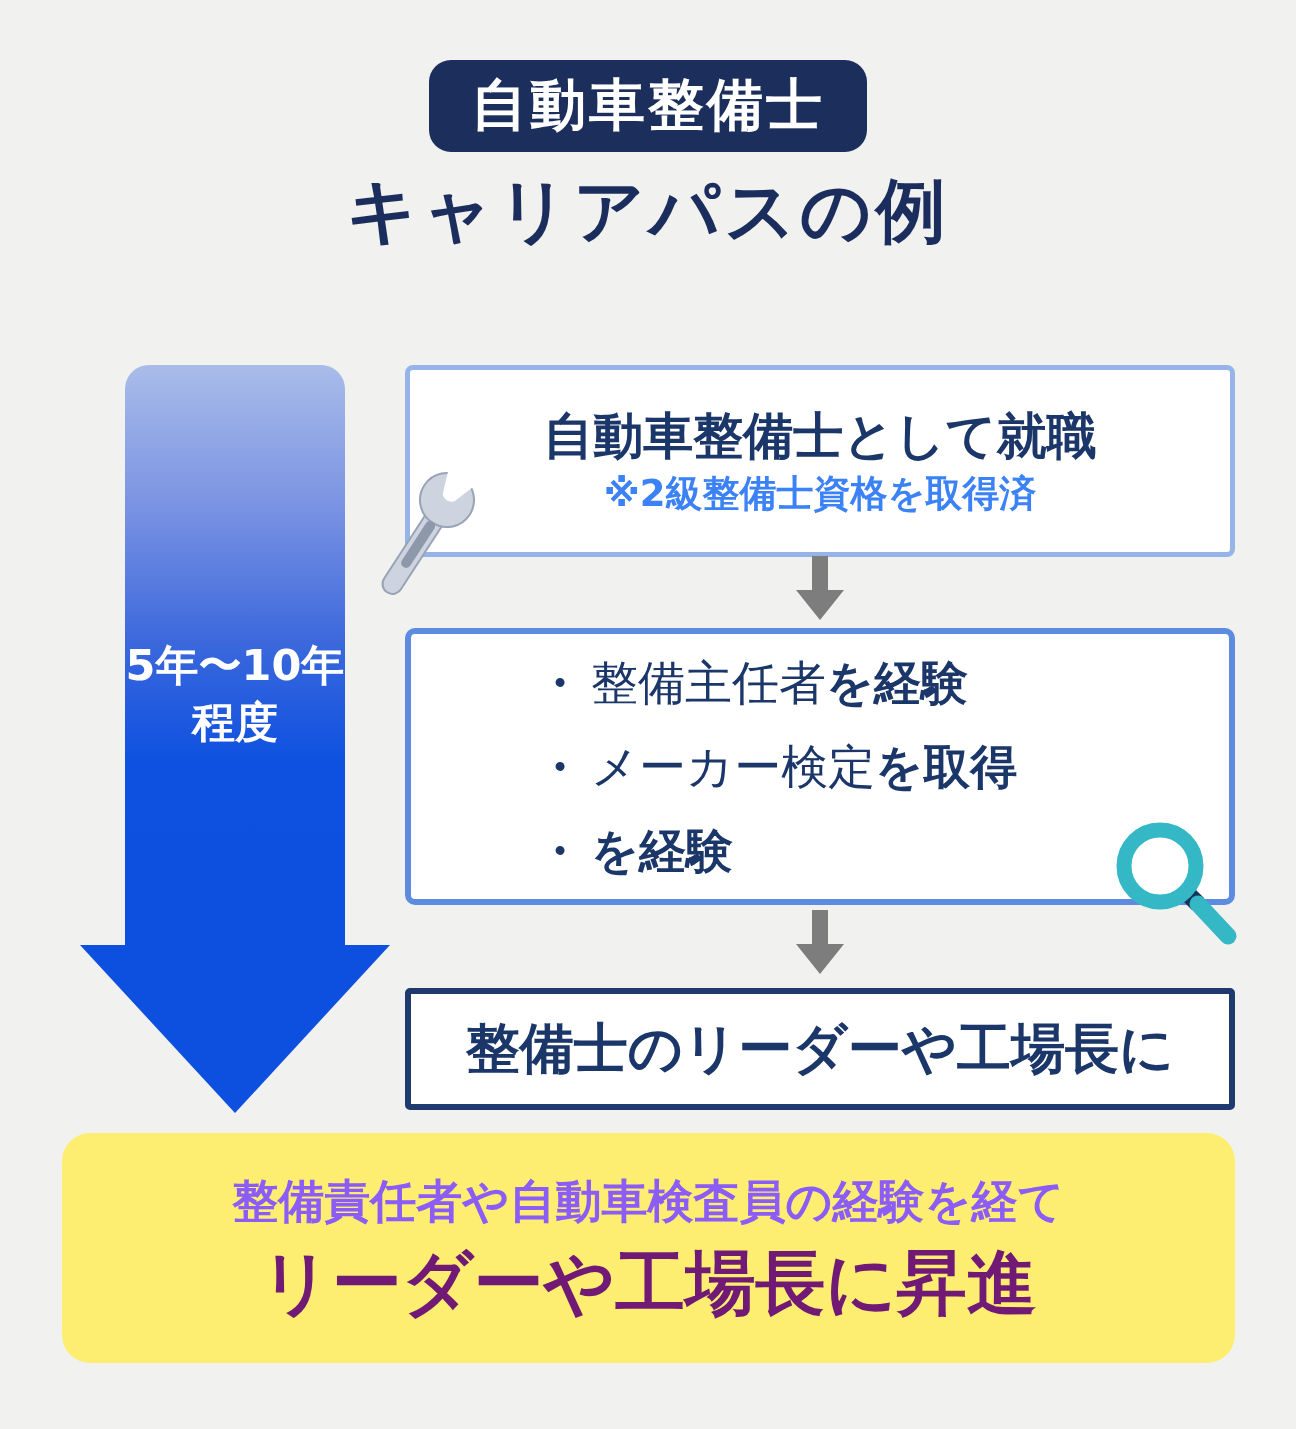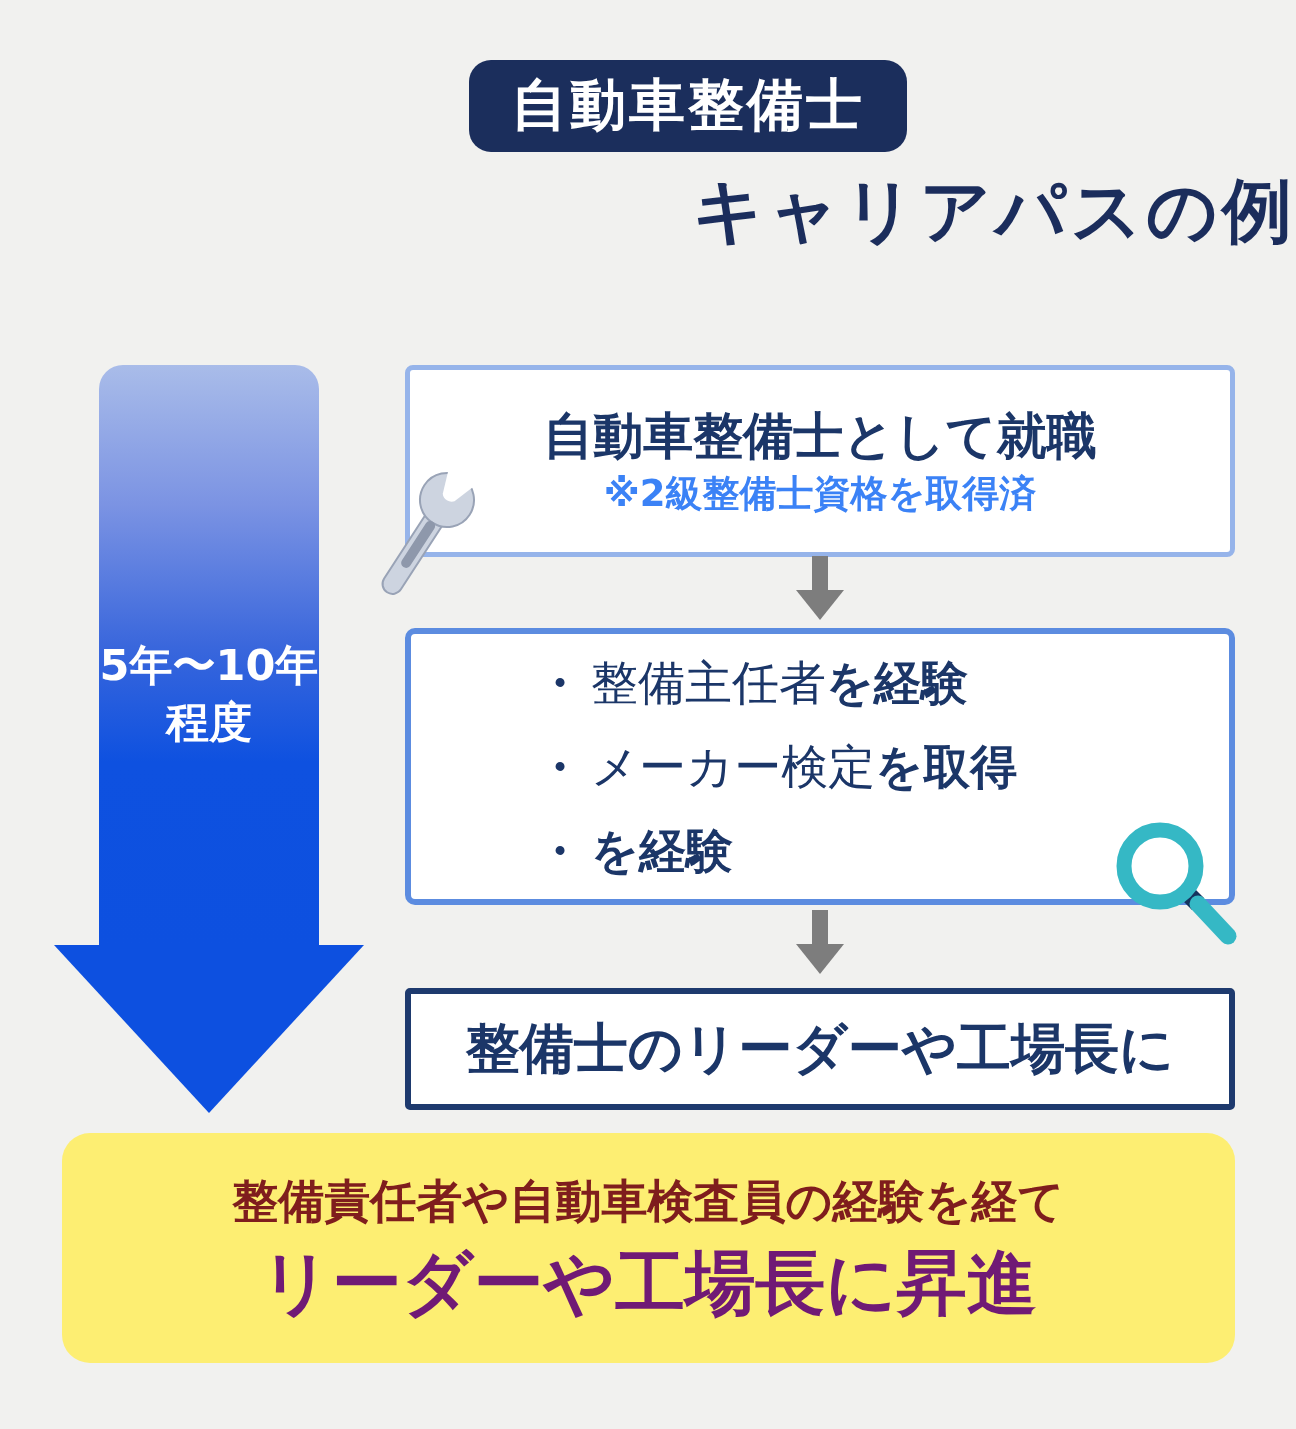--- a/index.html
+++ b/index.html
@@ -23,38 +23,37 @@
     transform: translateX(-50%);
     background: #1b2e5c;
     color: #ffffff;
     font-size: 56px;
     font-weight: 800;
     letter-spacing: 3px;
     line-height: 1;
     padding: 17px 42px 19px;
     border-radius: 22px;
     white-space: nowrap;
-    margin-left: 40px;
   }
   .main-title {
     position: absolute;
     top: 168px;
     left: 0;
     width: 100%;
-    text-align: right;
+    text-align: center;
     color: #1b2d5c;
     font-size: 70px;
     font-weight: 800;
     letter-spacing: 4px;
     line-height: 1.25;
     white-space: nowrap;
   }
 
   
-  .big-arrow { position: absolute; left: 54px; top: 365px; width: 310px; height: 748px; }
+  .big-arrow { position: absolute; left: 80px; top: 365px; width: 310px; height: 748px; }
   .big-arrow .shaft {
     position: absolute; left: 45px; top: 0; width: 220px; height: 584px;
     border-radius: 24px 24px 0 0;
     background: linear-gradient(180deg, #a9bce9 0%, #7b93e3 24%, #3a67dc 48%, #0e51e0 68%, #0d50e0 100%);
   }
   .big-arrow .head {
     position: absolute; left: 0; top: 580px; width: 310px; height: 168px;
     background: #0d50e0;
     clip-path: polygon(0 0, 100% 0, 50% 100%);
   }
@@ -92,21 +91,21 @@
   
   .wrench-svg   { position: absolute; left: 390px; top: 452px; width: 140px; height: 160px; overflow: visible; z-index: 6; }
   .magnifier-svg{ position: absolute; left: 1112px; top: 816px; width: 140px; height: 150px; overflow: visible; z-index: 6; }
 
   
   .summary {
     position: absolute; left: 62px; top: 1133px; width: 1173px; height: 230px;
     background: #fdee72; border-radius: 28px;
     display: flex; flex-direction: column; justify-content: center; align-items: center; gap: 24px;
   }
-  .summary-line1 { color: #7f1d1d; font-size: 46px; font-weight: 800; line-height: 1; white-space: nowrap; }
+  .summary-line1 { color: #8b5cf6; font-size: 46px; font-weight: 800; line-height: 1; white-space: nowrap; }
   .summary-line2 { color: #701a75; font-size: 70px; font-weight: 800; line-height: 1; white-space: nowrap; }
 </style>
 </head>
 <body>
 
 <div class="canvas">
 
   <div class="badge">自動車整備士</div>
   <div class="main-title">キャリアパスの例</div>
 

